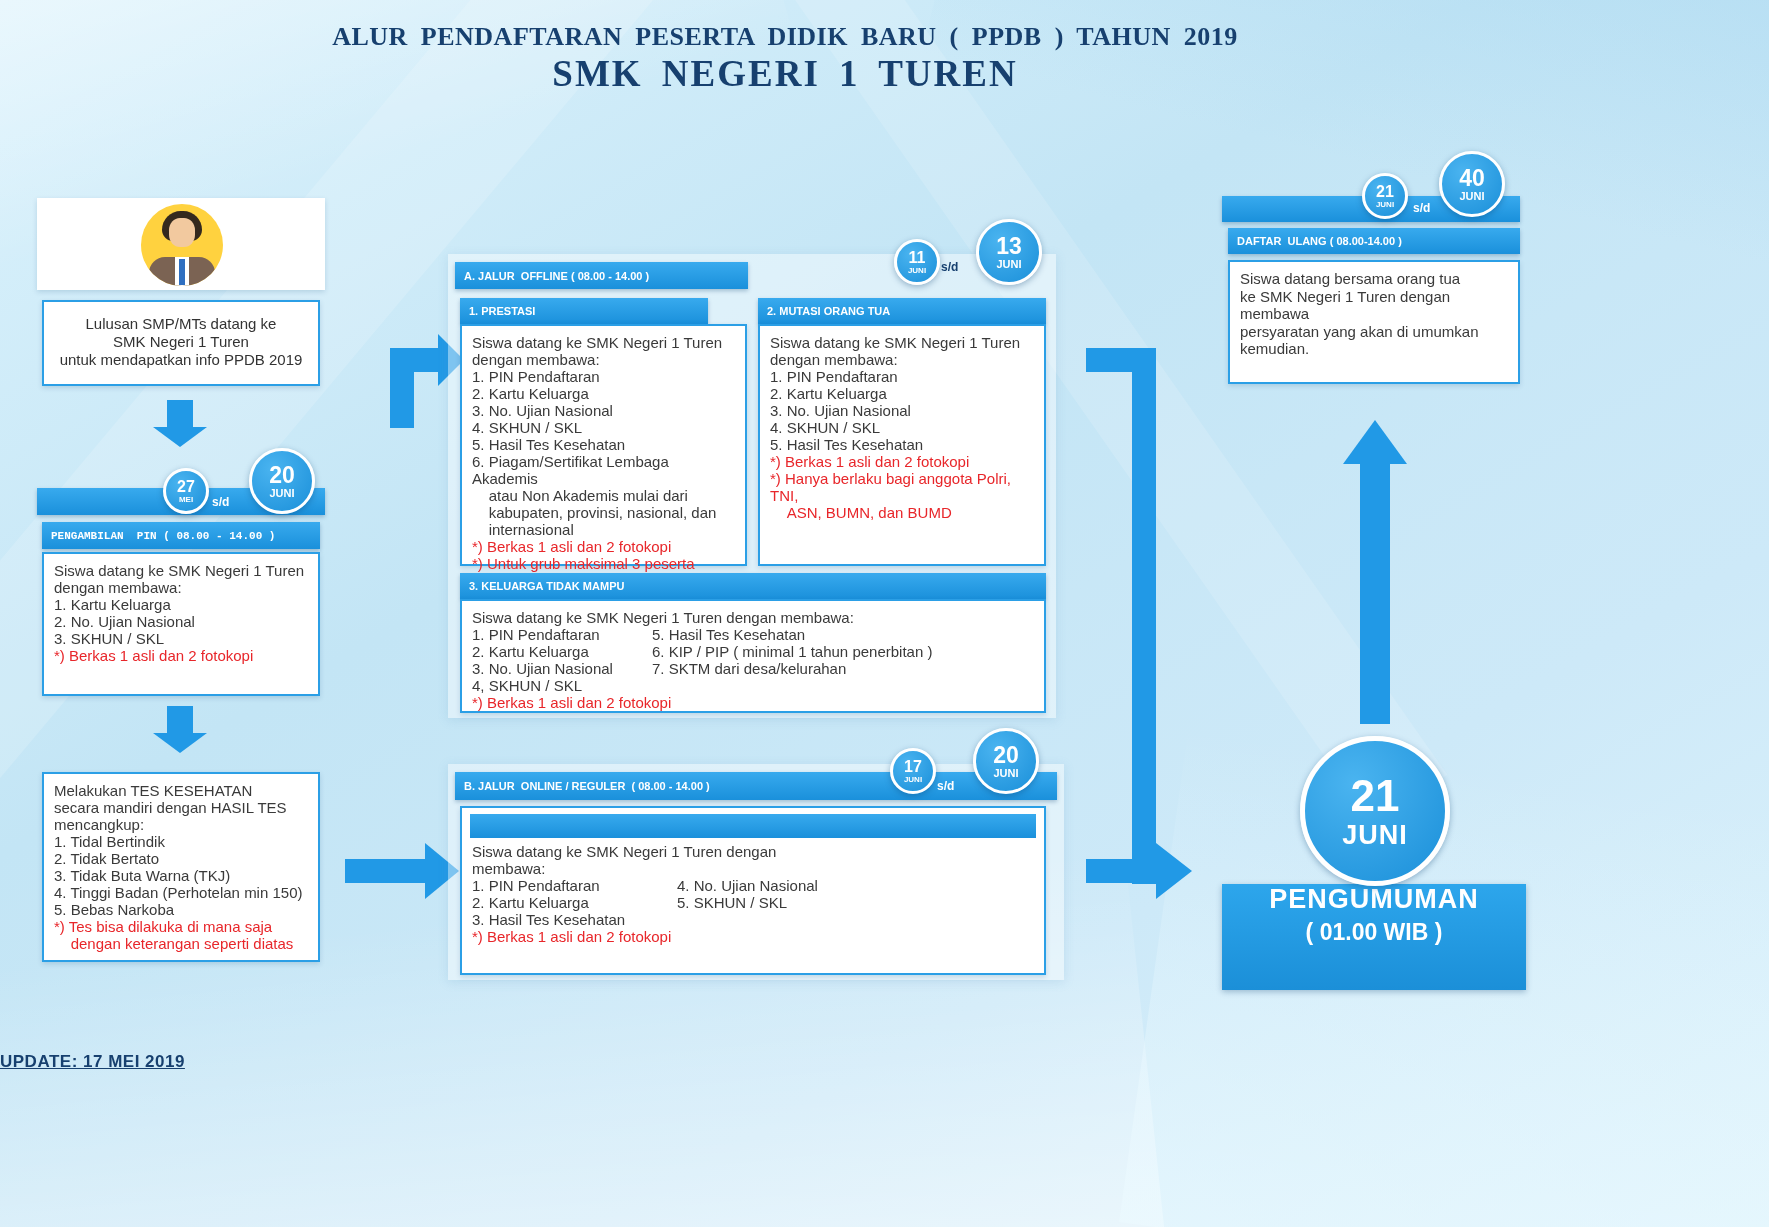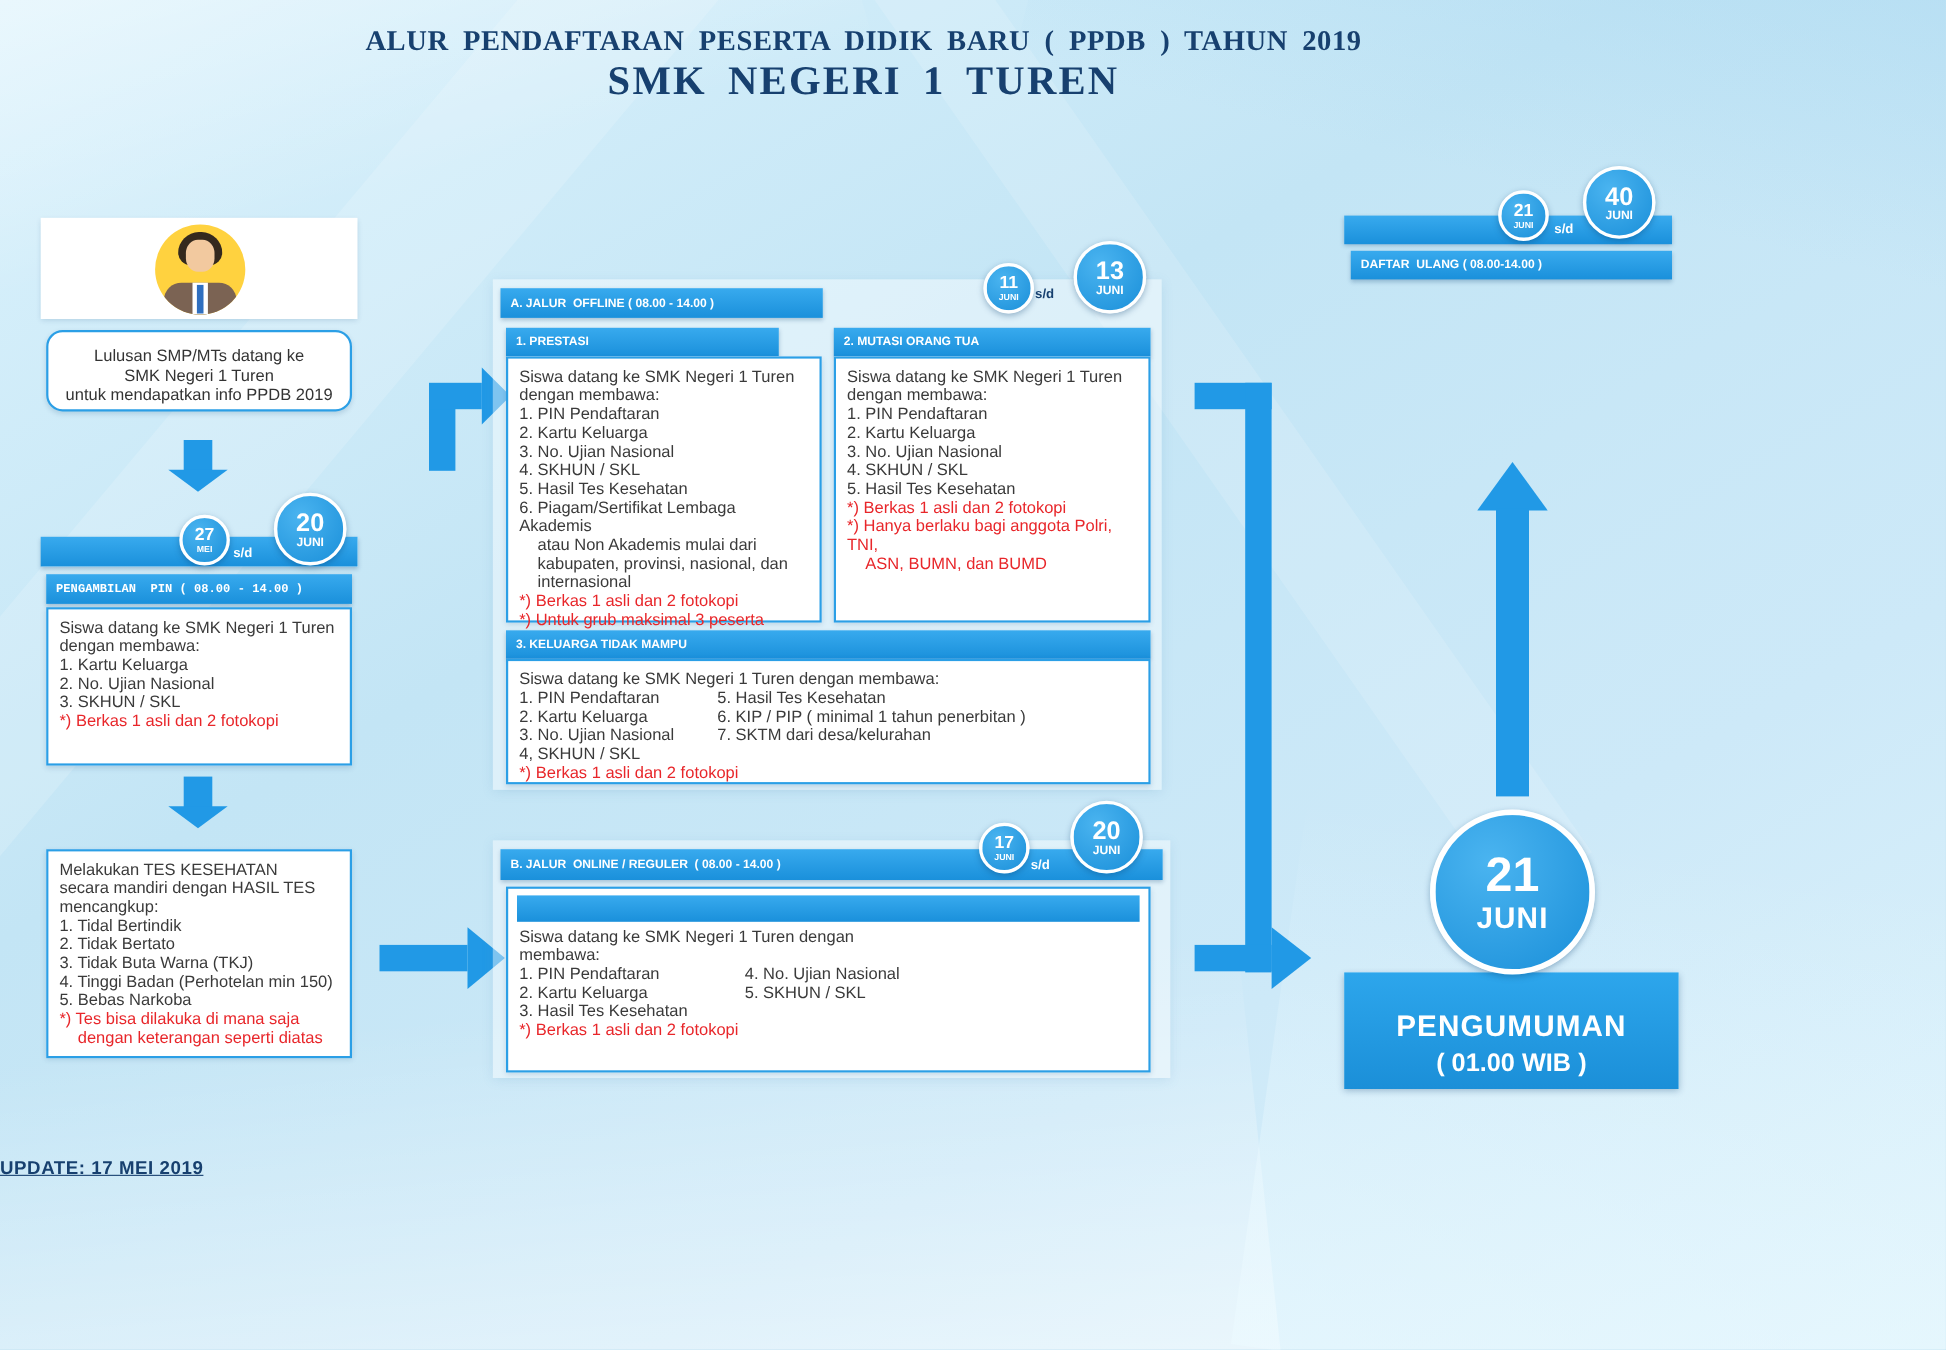--- a/index.html
+++ b/index.html
@@ -51,21 +51,21 @@
 
   <div class="wbox noborder" style="left:37px;top:198px;width:288px;height:92px;"></div>
   <div class="abs" style="left:141px;top:204px;width:82px;height:82px;border-radius:50%;background:#ffd23f;overflow:hidden;z-index:3;">
     <div class="abs" style="left:21px;top:7px;width:40px;height:30px;background:#34291e;border-radius:20px 20px 12px 12px;"></div>
     <div class="abs" style="left:28px;top:14px;width:26px;height:29px;background:#f2c99f;border-radius:42%;"></div>
     <div class="abs" style="left:8px;top:53px;width:66px;height:34px;background:#7b6353;border-radius:16px 16px 0 0;"></div>
     <div class="abs" style="left:34px;top:53px;width:14px;height:29px;background:#ffffff;"></div>
     <div class="abs" style="left:38px;top:55px;width:6px;height:26px;background:#2f6fc0;"></div>
   </div>
 
-  <div class="wbox" style="left:42px;top:300px;width:278px;height:74px;border-radius:15px;">
+  <div class="wbox" style="left:42px;top:300px;width:278px;height:86px;">
     <div class="txt center" style="padding-top:13px;line-height:18px;color:#333;">Lulusan SMP/MTs datang ke
 SMK Negeri 1 Turen
 untuk mendapatkan info PPDB 2019</div>
   </div>
 
   <div class="shaft" style="left:167px;top:400px;width:26px;height:28px;"></div>
   <div class="tri" style="left:153px;top:427px;border-left:27px solid transparent;border-right:27px solid transparent;border-top:20px solid #2199e6;"></div>
 
   <div class="bar" style="left:37px;top:488px;width:288px;height:27px;"></div>
   <div class="badge b-sm" style="left:163px;top:468px;">
@@ -235,25 +235,31 @@
     <div class="d">21</div>
     <div class="m">JUNI</div>
   </div>
   <div class="sd" style="left:1413px;top:201px;">s/d</div>
   <div class="badge b-lg" style="left:1439px;top:151px;">
     <div class="d">40</div>
     <div class="m">JUNI</div>
   </div>
 
   <div class="bar" style="left:1228px;top:228px;width:292px;height:26px;">DAFTAR  ULANG ( 08.00-14.00 )</div>
+  <div class="wbox pad" style="left:1228px;top:260px;width:292px;height:124px;">
+    <div class="txt" style="line-height:17.5px;">Siswa datang bersama orang tua
+ke SMK Negeri 1 Turen dengan membawa
+persyaratan yang akan di umumkan
+kemudian.</div>
+  </div>
 
   <div class="tri" style="left:1343px;top:420px;border-left:32px solid transparent;border-right:32px solid transparent;border-bottom:44px solid #2199e6;"></div>
   <div class="shaft" style="left:1360px;top:462px;width:30px;height:262px;"></div>
 
-  <div class="abs" style="left:1222px;top:884px;width:304px;height:106px;z-index:2;background:linear-gradient(180deg,#2da6ec,#1b8fd8);box-shadow:0 2px 6px rgba(8,61,110,.3);display:flex;flex-direction:column;align-items:center;justify-content:flex-end;padding-bottom:10px;">
+  <div class="abs" style="left:1222px;top:884px;width:304px;height:106px;z-index:2;background:linear-gradient(180deg,#2da6ec,#1b8fd8);box-shadow:0 2px 6px rgba(8,61,110,.3);display:flex;flex-direction:column;align-items:center;justify-content:flex-start;padding-bottom:22px;">
     <div style="font-size:27px;font-weight:bold;color:#fff;letter-spacing:1px;">PENGUMUMAN</div>
     <div style="font-size:23px;font-weight:bold;color:#fff;margin-top:4px;">( 01.00 WIB )</div>
   </div>
   <div class="badge" style="left:1300px;top:736px;width:150px;height:150px;border-width:5px;">
     <div class="d" style="font-size:44px;">21</div>
     <div class="m" style="font-size:27px;margin-top:4px;letter-spacing:1px;">JUNI</div>
   </div>
 
   <div class="abs" style="left:0;top:1052px;width:1570px;font-size:17px;font-weight:bold;color:#17406f;letter-spacing:.5px;z-index:2;text-decoration:underline;">UPDATE: 17 MEI 2019</div>
 

